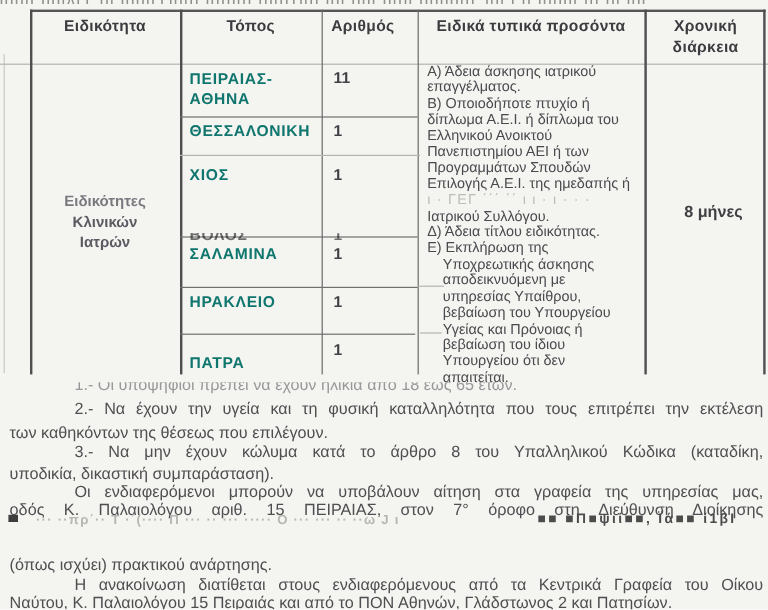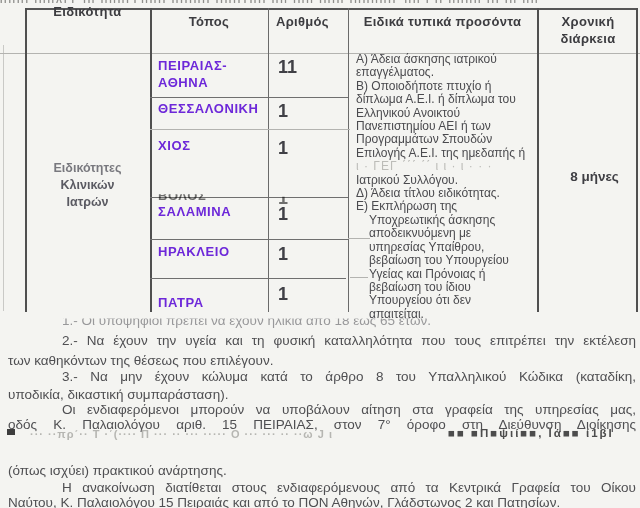--- a/index.html
+++ b/index.html
@@ -13,22 +13,22 @@
   .vline{position:absolute;background:#4f4f4f;width:2px;}
   .vline.thin{width:1px;background:#6a6a6a;}
   .vline.ghost{width:1px;background:#c9c9c6;}
   .hline{position:absolute;background:#6f6f6f;height:1px;}
   .hline.faint{background:#b3b3b0;}
   .hline.dark{background:#565656;height:2px;}
   
   .th{position:absolute;font-size:13px;font-weight:bold;color:#3c3c40;letter-spacing:.3px;white-space:pre-line;line-height:17px;}
   .center{text-align:center;}
   
-  .place{position:absolute;font-size:13px;font-weight:bold;color:#6d28d9;letter-spacing:.6px;white-space:pre-line;line-height:17px;}
-  .num{position:absolute;font-size:18px;font-weight:bold;color:#404046;}
+  .place{position:absolute;font-size:13px;font-weight:bold;color:#0f766e;letter-spacing:.6px;white-space:pre-line;line-height:17px;}
+  .num{position:absolute;font-size:13px;font-weight:bold;color:#404046;}
   .faded-cut{color:#000000;opacity:.55;clip-path:inset(42% 0 0 0);margin-top:28px;}
   .specialty{position:absolute;left:25px;top:160px;width:125px;text-align:center;font-size:12.5px;font-weight:bold;line-height:17px;color:#5a5a62;}
   .specialty .l0{opacity:.8;}
   
   .quals{position:absolute;left:356px;top:53px;width:178px;font-size:12px;line-height:13.4px;color:#4a4a4e;}
   .quals .ind{padding-left:13px;}
   .quals .ghostline{color:#bcbcb8;letter-spacing:1px;}
   .duration{position:absolute;left:540px;top:169px;width:109px;text-align:center;font-size:13.5px;font-weight:bold;color:#3f3f44;}
   
   .bline{position:absolute;font-size:13.5px;line-height:17px;color:#4f4f52;white-space:nowrap;}
@@ -59,21 +59,21 @@
   <div class="vline" style="left:636px;top:8px;height:304px;"></div>
 
   <div class="hline" style="left:150px;top:97px;width:198px;"></div>
   <div class="hline faint" style="left:150px;top:129px;width:200px;"></div>
   <div class="hline" style="left:150px;top:197px;width:198px;"></div>
   <div class="hline" style="left:150px;top:239px;width:198px;"></div>
   <div class="hline faint" style="left:348px;top:238px;width:22px;"></div>
   <div class="hline" style="left:150px;top:278px;width:196px;"></div>
   <div class="hline faint" style="left:350px;top:277px;width:18px;"></div>
 
-  <div class="th center" style="left:25px;top:3px;width:125px;">Ειδικότητα</div>
+  <div class="th center" style="left:25px;top:13px;width:125px;">Ειδικότητα</div>
   <div class="th center" style="left:150px;top:13px;width:118px;">Τόπος</div>
   <div class="th" style="left:276px;top:13px;">Αριθμός</div>
   <div class="th center" style="left:348px;top:13px;width:189px;">Ειδικά τυπικά προσόντα</div>
   <div class="th center" style="left:540px;top:13px;width:96px;">Χρονική
 διάρκεια</div>
 
   <div class="specialty">
     <div class="l0">Ειδικότητες</div>
     <div>Κλινικών</div>
     <div>Ιατρών</div>

